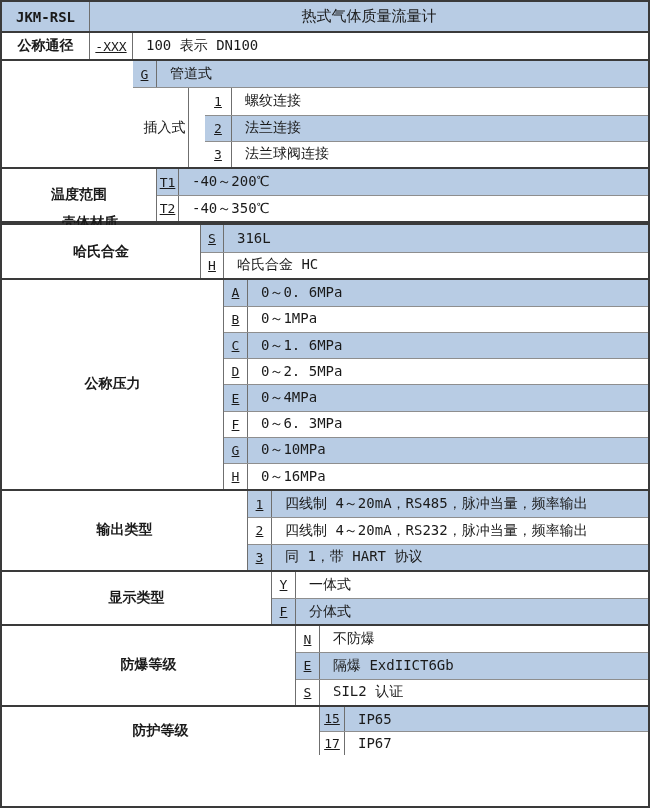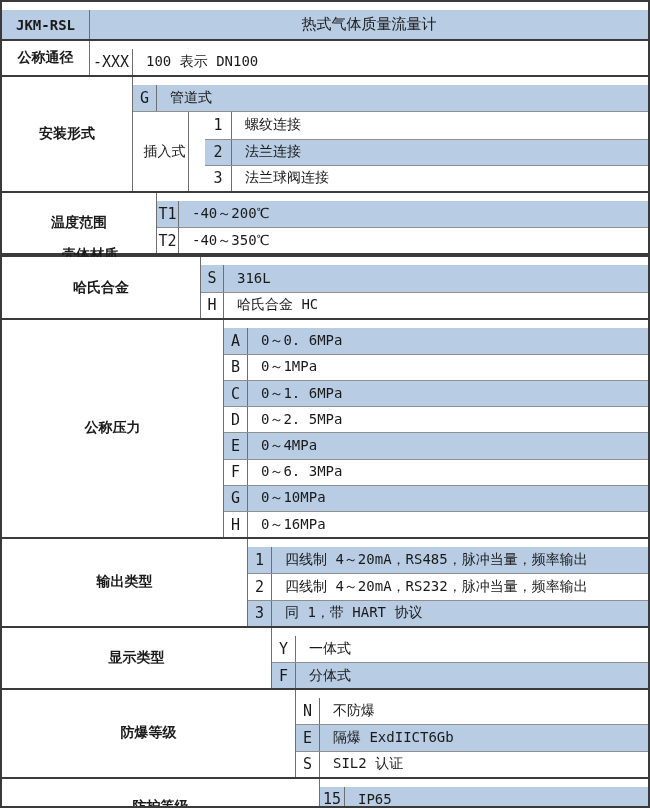--- a/index.html
+++ b/index.html
@@ -32,34 +32,35 @@
     box-sizing:border-box;
     border-right:1px solid var(--grid-vertical);
     display:flex;align-items:center;justify-content:center;
     background:var(--background);
     font-size:14px;
     text-align:center;
     z-index:1;
     font-weight:bold;
   }
   .glabel.shaded{background:var(--row-highlight);}
-  .grows{margin-left:var(--lw);margin-top:8px;}
+  .grows{margin-left:var(--lw);}
   .grows > * + *{border-top:1px solid var(--border-light);}
   .row{
     display:flex;align-items:stretch;
     height:var(--rh,26.2px);
     box-sizing:border-box;
   }
   .code{
     width:var(--cw,24px);
     box-sizing:border-box;
     border-right:1px solid var(--grid-vertical);
     display:flex;align-items:center;justify-content:center;
-    font-size:15px;
+    font-size:13px;
     flex:0 0 auto;
+    text-decoration:underline;
   }
   .desc{
     flex:1;
     display:flex;align-items:center;
     padding-left:13px;
     font-size:14px;
     white-space:nowrap;
     overflow:hidden;
   }
   .desc.center{justify-content:center;padding-left:0;font-size:15px;}
@@ -100,21 +101,20 @@
     <div class="glabel">公称通径</div>
     <div class="grows">
       <div class="row">
         <div class="code">-XXX</div>
         <div class="desc">100 表示 DN100</div>
       </div>
     </div>
   </div>
 
   <div class="group" style="--lw:131px;--cw:24px">
-    <div class="glabel">安装形式</div>
     <div class="grows">
       <div class="row shaded">
         <div class="code">G</div>
         <div class="desc">管道式</div>
       </div>
       <div class="subwrap">
         <div class="subcode">C</div>
         <div class="sublabel">插入式</div>
         <div class="subrows">
           <div class="row">

